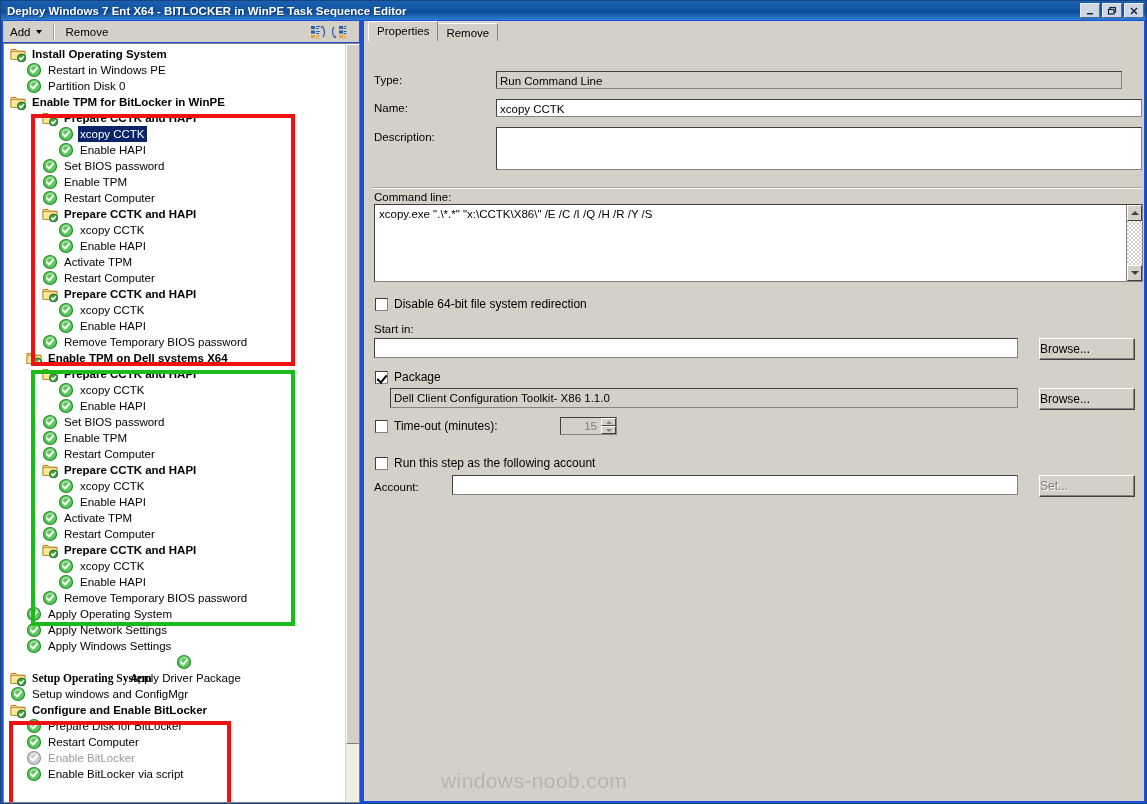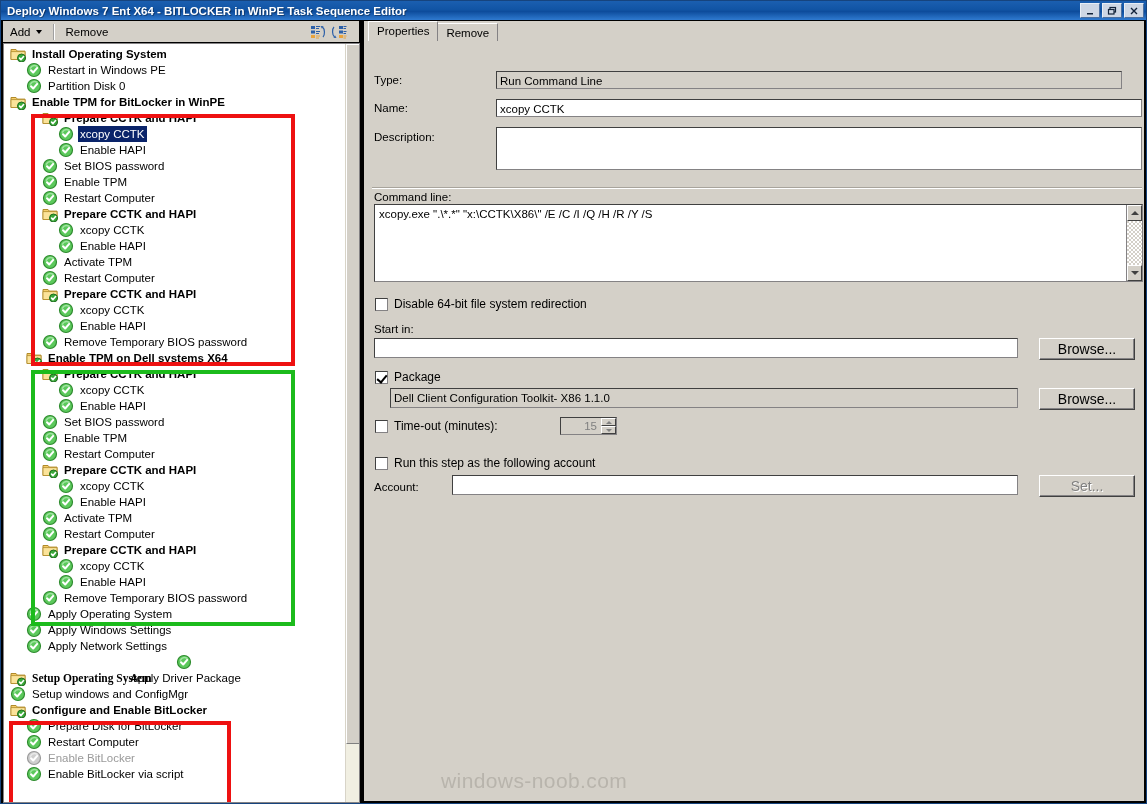--- a/index.html
+++ b/index.html
@@ -4,21 +4,21 @@
 <style>
   html,body{margin:0;padding:0;}
   body{
     width:1147px;height:804px;overflow:hidden;
     font-family:"Liberation Sans", sans-serif;
     font-size:11.5px;
     background:#d4d0c8;
     color:#000;
     -webkit-font-smoothing:none;
   }
-  #app{position:relative;width:1147px;height:804px;background:#000000;
+  #app{position:relative;width:1147px;height:804px;background:#1d4ed8;
        border:1px solid #16447e;box-sizing:border-box;}
 
   
   .titlebar{
     position:absolute;left:0;top:0;width:100%;height:19px;
     background:linear-gradient(to bottom,#1b5fb0 0%,#1154a4 45%,#0d4c9c 55%,#2f7ad0 100%);
     display:flex;align-items:center;
   }
   .titlebar .ttl{
     color:#fff;font-weight:bold;font-size:11.5px;padding-left:6px;
@@ -93,21 +93,21 @@
   .lab{font-size:11.5px;}
   .fld{
     background:#fff;border:1px solid #848284;border-top-color:#404040;border-left-color:#404040;
     box-sizing:border-box;font-size:11.5px;padding:1px 3px;line-height:16px;color:#000;
     font-family:"Liberation Sans", sans-serif;overflow:hidden;white-space:nowrap;
   }
   .fld.ro{background:#d4d0c8;}
   .btn{
     background:#d4d0c8;border:1px solid;border-color:#fff #404040 #404040 #fff;
     box-shadow:inset -1px -1px 0 #848284, inset 1px 1px 0 #d4d0c8;
-    font-size:14px;text-align:center;box-sizing:border-box;line-height:20px;color:#000;
+    font-size:12px;box-sizing:border-box;line-height:20px;color:#000;
     font-family:"Liberation Sans", sans-serif;
   }
   .btn.dis{color:#808080;text-shadow:1px 1px 0 #fff;}
   .chk{
     width:13px;height:13px;background:#fff;border:1px solid #848284;
     border-top-color:#404040;border-left-color:#404040;box-sizing:border-box;
     position:relative;flex:0 0 13px;
   }
   .chk.on:after{
     content:"";position:absolute;left:3px;top:1px;width:4px;height:8px;
@@ -523,29 +523,29 @@
               <path d="M5 8.2 l2.2 2.3 l4 -4.6" fill="none" stroke="#fff" stroke-width="2" stroke-linecap="round" stroke-linejoin="round"></path>
             </svg></span>
           <span class="lbl">Apply Operating System</span>
         </div>
         <div class="node step" style="padding-left: 22px;">
           <span class="ic"><svg width="16" height="16" viewBox="0 0 16 16">
               <circle cx="8" cy="8" r="6.5" fill="#5cc95c" stroke="#2e8b2e" stroke-width="1.2"></circle>
               <path d="M4.4 6.2 A5 5 0 0 1 11 4.2" fill="none" stroke="#9ee39e" stroke-width="1.6" stroke-linecap="round"></path>
               <path d="M5 8.2 l2.2 2.3 l4 -4.6" fill="none" stroke="#fff" stroke-width="2" stroke-linecap="round" stroke-linejoin="round"></path>
             </svg></span>
+          <span class="lbl">Apply Network Settings</span>
+        </div>
+        <div class="node step" style="padding-left: 22px;">
+          <span class="ic"><svg width="16" height="16" viewBox="0 0 16 16">
+              <circle cx="8" cy="8" r="6.5" fill="#5cc95c" stroke="#2e8b2e" stroke-width="1.2"></circle>
+              <path d="M4.4 6.2 A5 5 0 0 1 11 4.2" fill="none" stroke="#9ee39e" stroke-width="1.6" stroke-linecap="round"></path>
+              <path d="M5 8.2 l2.2 2.3 l4 -4.6" fill="none" stroke="#fff" stroke-width="2" stroke-linecap="round" stroke-linejoin="round"></path>
+            </svg></span>
           <span class="lbl">Apply Windows Settings</span>
-        </div>
-        <div class="node step" style="padding-left: 22px;">
-          <span class="ic"><svg width="16" height="16" viewBox="0 0 16 16">
-              <circle cx="8" cy="8" r="6.5" fill="#5cc95c" stroke="#2e8b2e" stroke-width="1.2"></circle>
-              <path d="M4.4 6.2 A5 5 0 0 1 11 4.2" fill="none" stroke="#9ee39e" stroke-width="1.6" stroke-linecap="round"></path>
-              <path d="M5 8.2 l2.2 2.3 l4 -4.6" fill="none" stroke="#fff" stroke-width="2" stroke-linecap="round" stroke-linejoin="round"></path>
-            </svg></span>
-          <span class="lbl">Apply Network Settings</span>
         </div>
         <div class="node step" style="padding-left: 22px; flex-direction: column;">
           <span class="ic"><svg width="16" height="16" viewBox="0 0 16 16">
               <circle cx="8" cy="8" r="6.5" fill="#5cc95c" stroke="#2e8b2e" stroke-width="1.2"></circle>
               <path d="M4.4 6.2 A5 5 0 0 1 11 4.2" fill="none" stroke="#9ee39e" stroke-width="1.6" stroke-linecap="round"></path>
               <path d="M5 8.2 l2.2 2.3 l4 -4.6" fill="none" stroke="#fff" stroke-width="2" stroke-linecap="round" stroke-linejoin="round"></path>
             </svg></span>
           <span class="lbl">Apply Driver Package</span>
         </div>
         <div class="node folder" style="padding-left: 6px; font-family: Liberation Serif, serif;">

